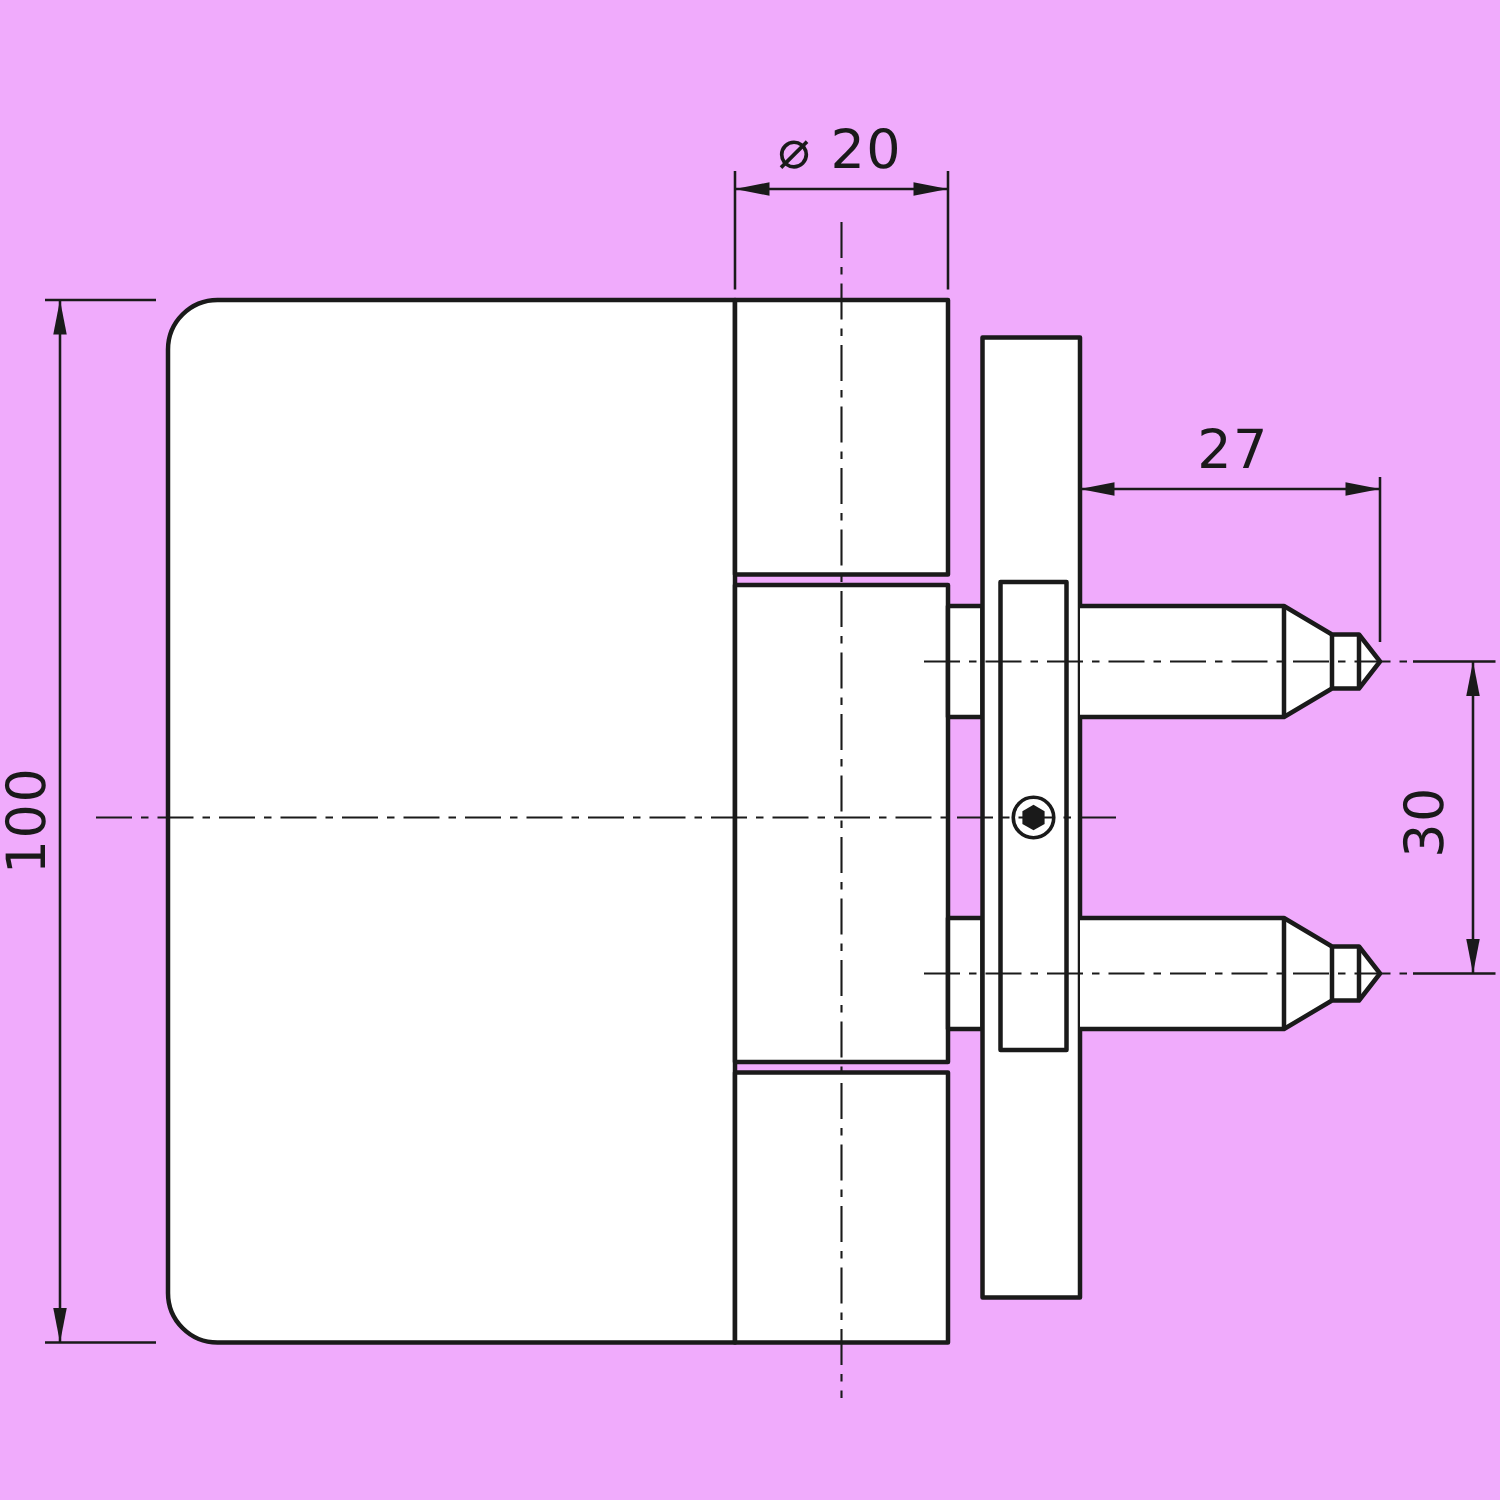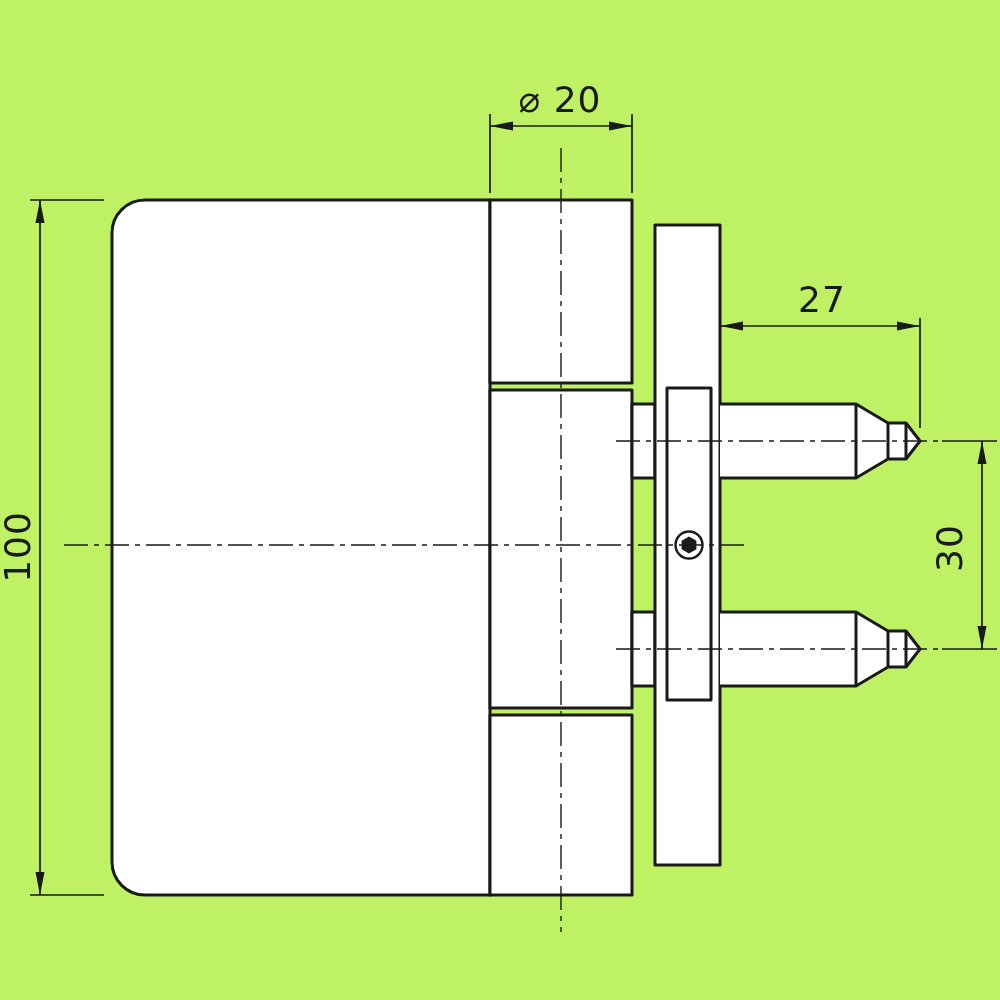--- a/index.html
+++ b/index.html
@@ -1,20 +1,20 @@
 <!DOCTYPE html>
 <html><head>
 <meta charset="utf-8">
 <style>
   html, body { margin: 0; padding: 0; background: #ffffff; }
   .canvas {
     width: 1000px;
     height: 1000px;
     position: relative;
-    background: #bef264;
+    background: #f0abfc;
     font-family: "DejaVu Sans", sans-serif;
   }
   svg { display: block; }
   .obj  { fill: #ffffff; stroke: #1a1a1a; stroke-width: 3; stroke-linejoin: round; }
   .objl { fill: none;    stroke: #1a1a1a; stroke-width: 3; stroke-linecap: butt; }
   .thin { fill: none;    stroke: #1a1a1a; stroke-width: 1.7; }
   .cl   { fill: none;    stroke: #1a1a1a; stroke-width: 1.4; stroke-dasharray: 24 6 5 6; }
   .arrow{ fill: #1a1a1a; stroke: none; }
   .dimtext {
     font-family: "DejaVu Sans", sans-serif;

